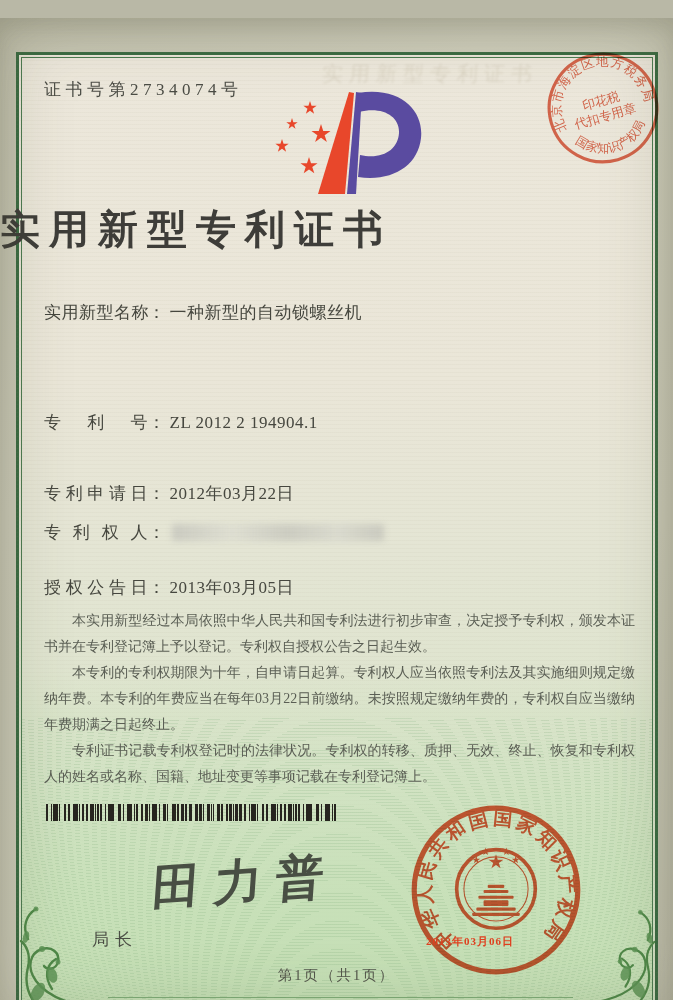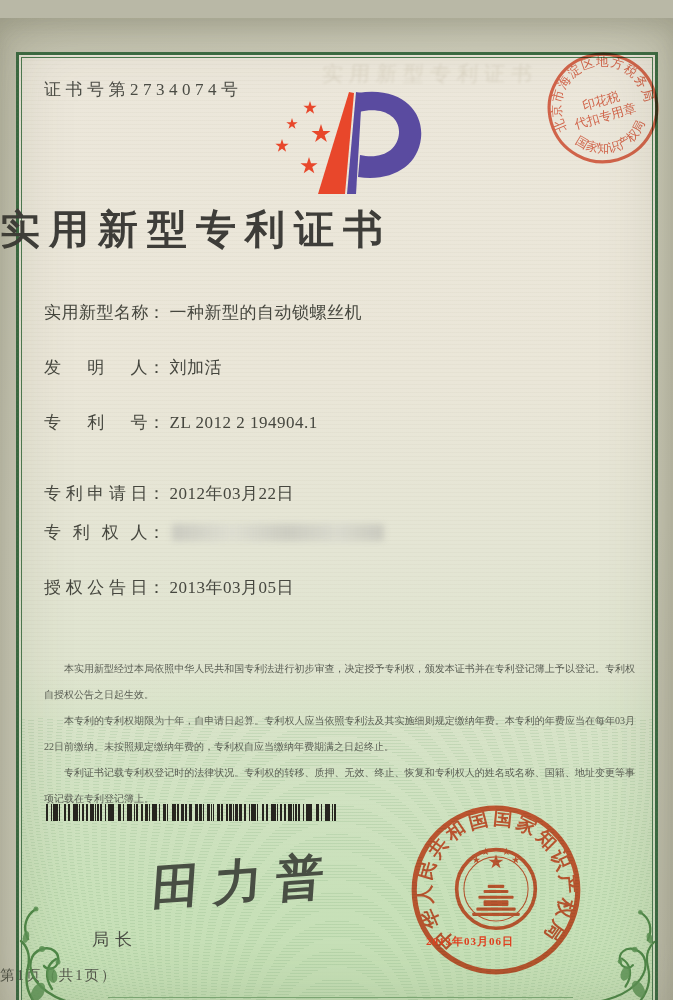--- a/index.html
+++ b/index.html
@@ -29,37 +29,37 @@
   
   .tax-stamp{position:absolute;left:545px;top:32px;transform:rotate(-16deg);opacity:.88;mix-blend-mode:multiply;}
   
   .field-row{position:absolute;left:44px;font-size:17px;color:#46473f;letter-spacing:.5px;white-space:nowrap;}
   .flabel{display:inline-block;width:104px;text-align:justify;text-align-last:justify;}
   .fvalue{margin-left:4px;}
   .redact{display:inline-block;width:212px;height:17px;border-radius:3px;vertical-align:-3px;margin-left:6px;
          background:linear-gradient(90deg,rgba(172,172,170,.45),rgba(205,205,203,.25) 28%,rgba(168,168,166,.4) 55%,rgba(196,196,194,.3) 78%,rgba(160,160,158,.38));
          filter:blur(3px);}
   
-  .body-text{position:absolute;left:44px;right:38px;top:590px;font-size:10px;line-height:26px;color:#5a5e54;text-align:justify;margin-top:48px;}
+  .body-text{position:absolute;left:44px;right:38px;top:590px;font-size:14px;line-height:26px;color:#5a5e54;text-align:justify;}
   .body-text p{margin:0;text-indent:2em;}
   
   .barcode{position:absolute;left:46px;top:786px;width:292px;height:17px;
     background-image:
       repeating-linear-gradient(90deg,#27251f 0 2px,transparent 2px 5px,#27251f 5px 6px,transparent 6px 9px,#27251f 9px 12px,transparent 12px 13px,#27251f 13px 14px,transparent 14px 18px),
       repeating-linear-gradient(90deg,#27251f 0 1px,transparent 1px 7px,#27251f 7px 9px,transparent 9px 11px);}
   
   .sig-title{position:absolute;left:92px;top:910px;font-size:17px;letter-spacing:6px;color:#4b4e45;}
   .sig-name{position:absolute;left:152px;top:832px;font-size:48px;font-weight:700;letter-spacing:14px;
          color:#3c4038;transform:rotate(-4deg) skewX(-8deg);opacity:.9;}
   
   .issue-seal{position:absolute;left:408px;top:784px;mix-blend-mode:multiply;opacity:.92;}
   .seal-date{position:absolute;left:426px;top:916px;font-size:11px;font-weight:600;letter-spacing:1px;
          color:#df401f;z-index:5;}
   
-  .footer{position:absolute;left:0;right:0;top:948px;text-align:left;font-size:14.5px;letter-spacing:2px;color:#53564b;}
+  .footer{position:absolute;left:0;right:0;top:948px;text-align:center;font-size:14.5px;letter-spacing:2px;color:#53564b;}
   
   .flourish-left{position:absolute;left:18px;bottom:6px;}
   .flourish-right{position:absolute;right:16px;bottom:6px;transform:scaleX(-1);}
   .bottom-rule{position:absolute;bottom:12px;left:108px;right:100px;height:5px;
          border-top:1px solid rgba(110,160,105,.8);border-bottom:3px solid #47803f;}
   svg text{font-family:"Liberation Serif","DejaVu Serif",serif;}
 </style>
 </head>
 <body>
 
@@ -106,23 +106,20 @@
     <use href="#star5" transform="translate(40,34) scale(6)" fill="#e8472b"></use>
     <use href="#star5" transform="translate(69,44) scale(10)" fill="#e8472b"></use>
     <use href="#star5" transform="translate(30,56) scale(7)" fill="#e8472b"></use>
     <use href="#star5" transform="translate(57,76) scale(9)" fill="#e8472b"></use>
   </svg>
 
   <div class="title">实用新型专利证书</div>
 
   <div class="field-row" style="top:283px">
     <span class="flabel">实用新型名称</span><span>：</span><span class="fvalue">一种新型的自动锁螺丝机</span>
-  </div>
-  <div class="field-row" style="top:338px">
-    <span class="flabel">发明人</span><span>：</span><span class="fvalue">刘加活</span>
   </div>
   <div class="field-row" style="top:393px">
     <span class="flabel">专利号</span><span>：</span><span class="fvalue">ZL 2012 2 194904.1</span>
   </div>
   <div class="field-row" style="top:464px">
     <span class="flabel">专利申请日</span><span>：</span><span class="fvalue">2012年03月22日</span>
   </div>
   <div class="field-row" style="top:503px">
     <span class="flabel">专利权人</span><span>：</span><span class="redact"></span>
   </div>

